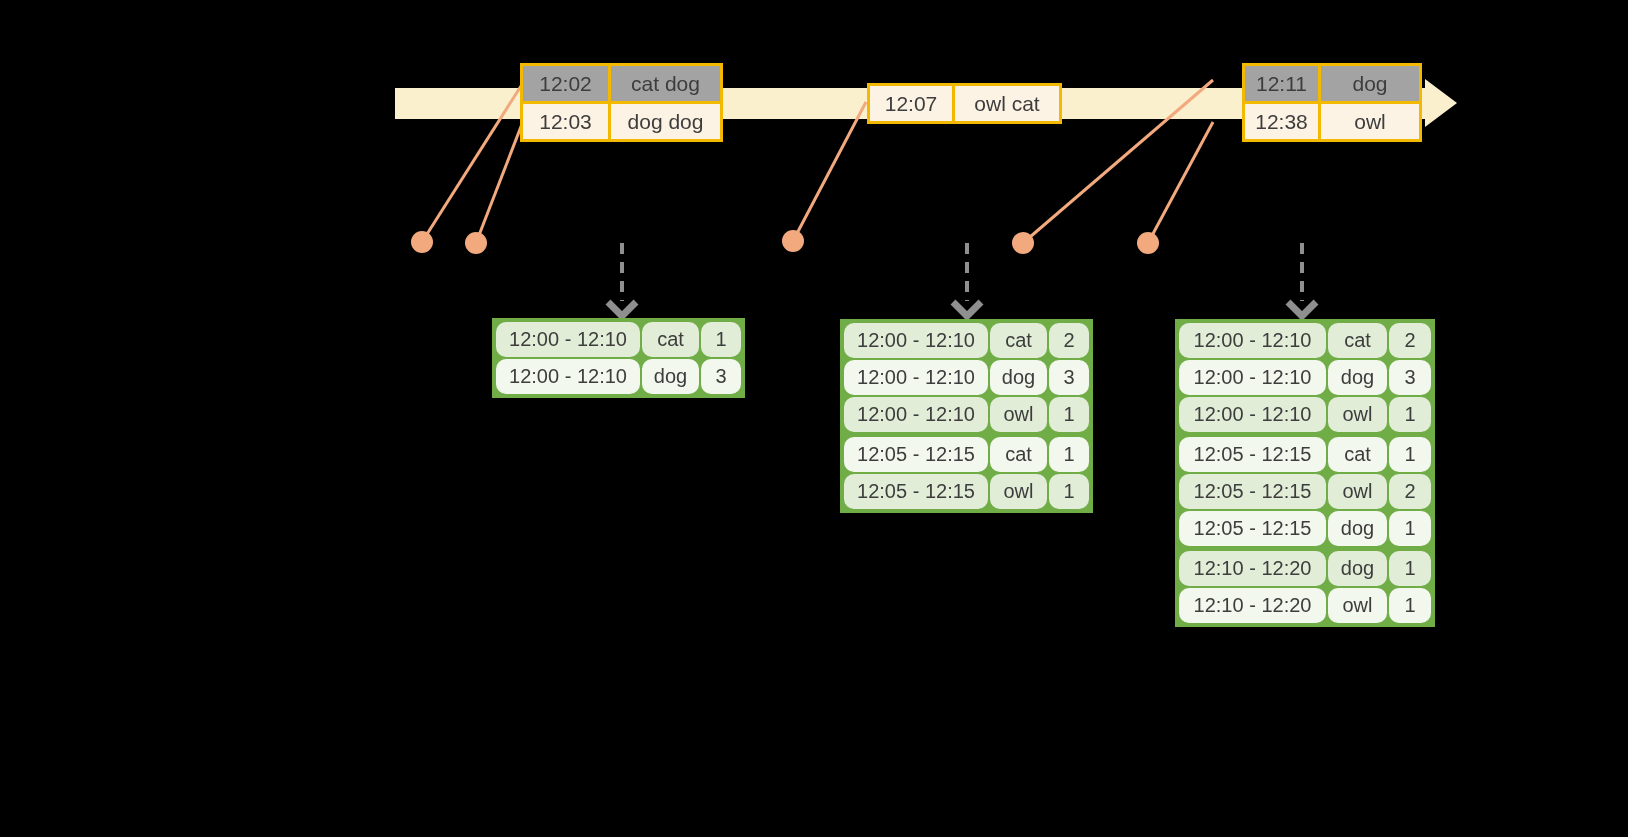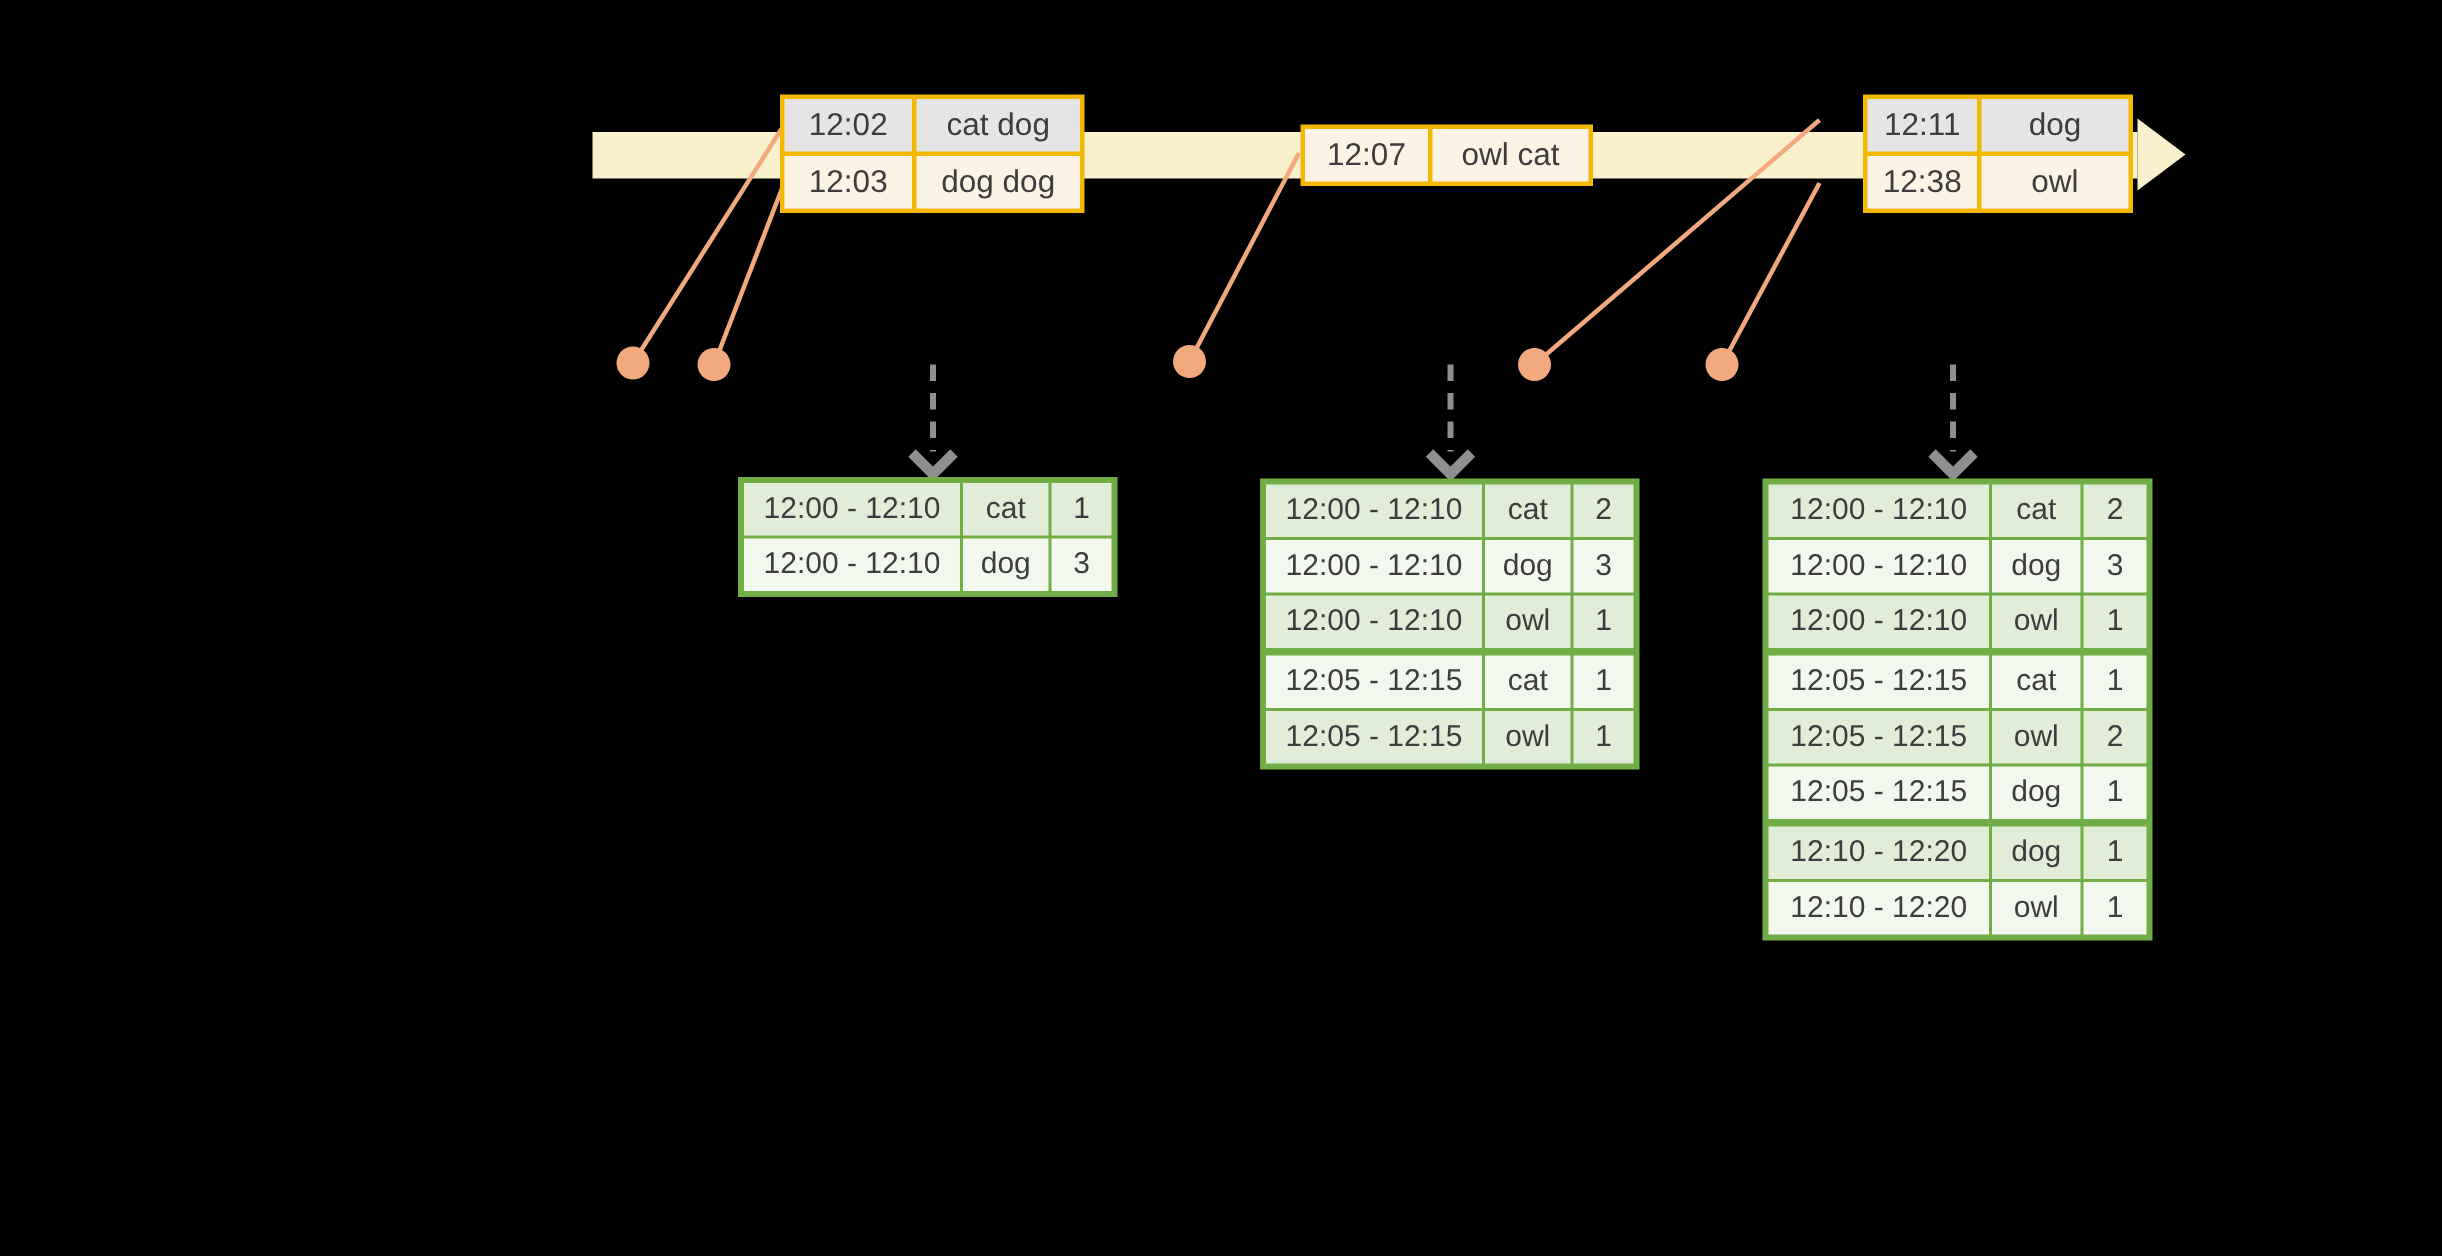--- a/index.html
+++ b/index.html
@@ -24,39 +24,40 @@
   .etable .trow{display:grid;gap:3px;}
   .etable .trow + .trow{margin-top:3px;}
   .et1 .trow{grid-template-columns:85px 109px;}
   .et2 .trow{grid-template-columns:82px 104px;}
   .et3 .trow{grid-template-columns:73px 98px;}
   .etable .tcell{
     height:35px;line-height:35px;
     text-align:center;font-size:21px;
     background:#fdf3e5;
   }
-  .etable .dark .tcell{background:#e5e5e5;}
+  .etable .dark .tcell{background:#a3a3a3;}
   .etable .light .tcell{background:#fdf3e5;}
 
   
   .gtable{
     position:absolute;
     background:#70ad47;
     padding:4px;
     box-sizing:border-box;
   }
   .gtable .trow{display:grid;gap:2px;}
   .gtable .trow + .trow{margin-top:2px;}
   .gtable .trow.group-break{margin-top:5px;}
   .g12 .trow{grid-template-columns:144px 57px 40px;}
   .g3  .trow{grid-template-columns:147px 59px 42px;}
   .gtable .tcell{
     height:35px;line-height:35px;
     text-align:center;font-size:20px;
     background:#f3f8ee;
+    border-radius:10px;
   }
   .gtable .dark .tcell{background:#e2edd8;}
   .gtable .light .tcell{background:#f3f8ee;}
 </style>
 </head>
 <body>
 
 <div class="canvas">
 
   <svg class="overlay" width="1628" height="837" viewBox="0 0 1628 837">

